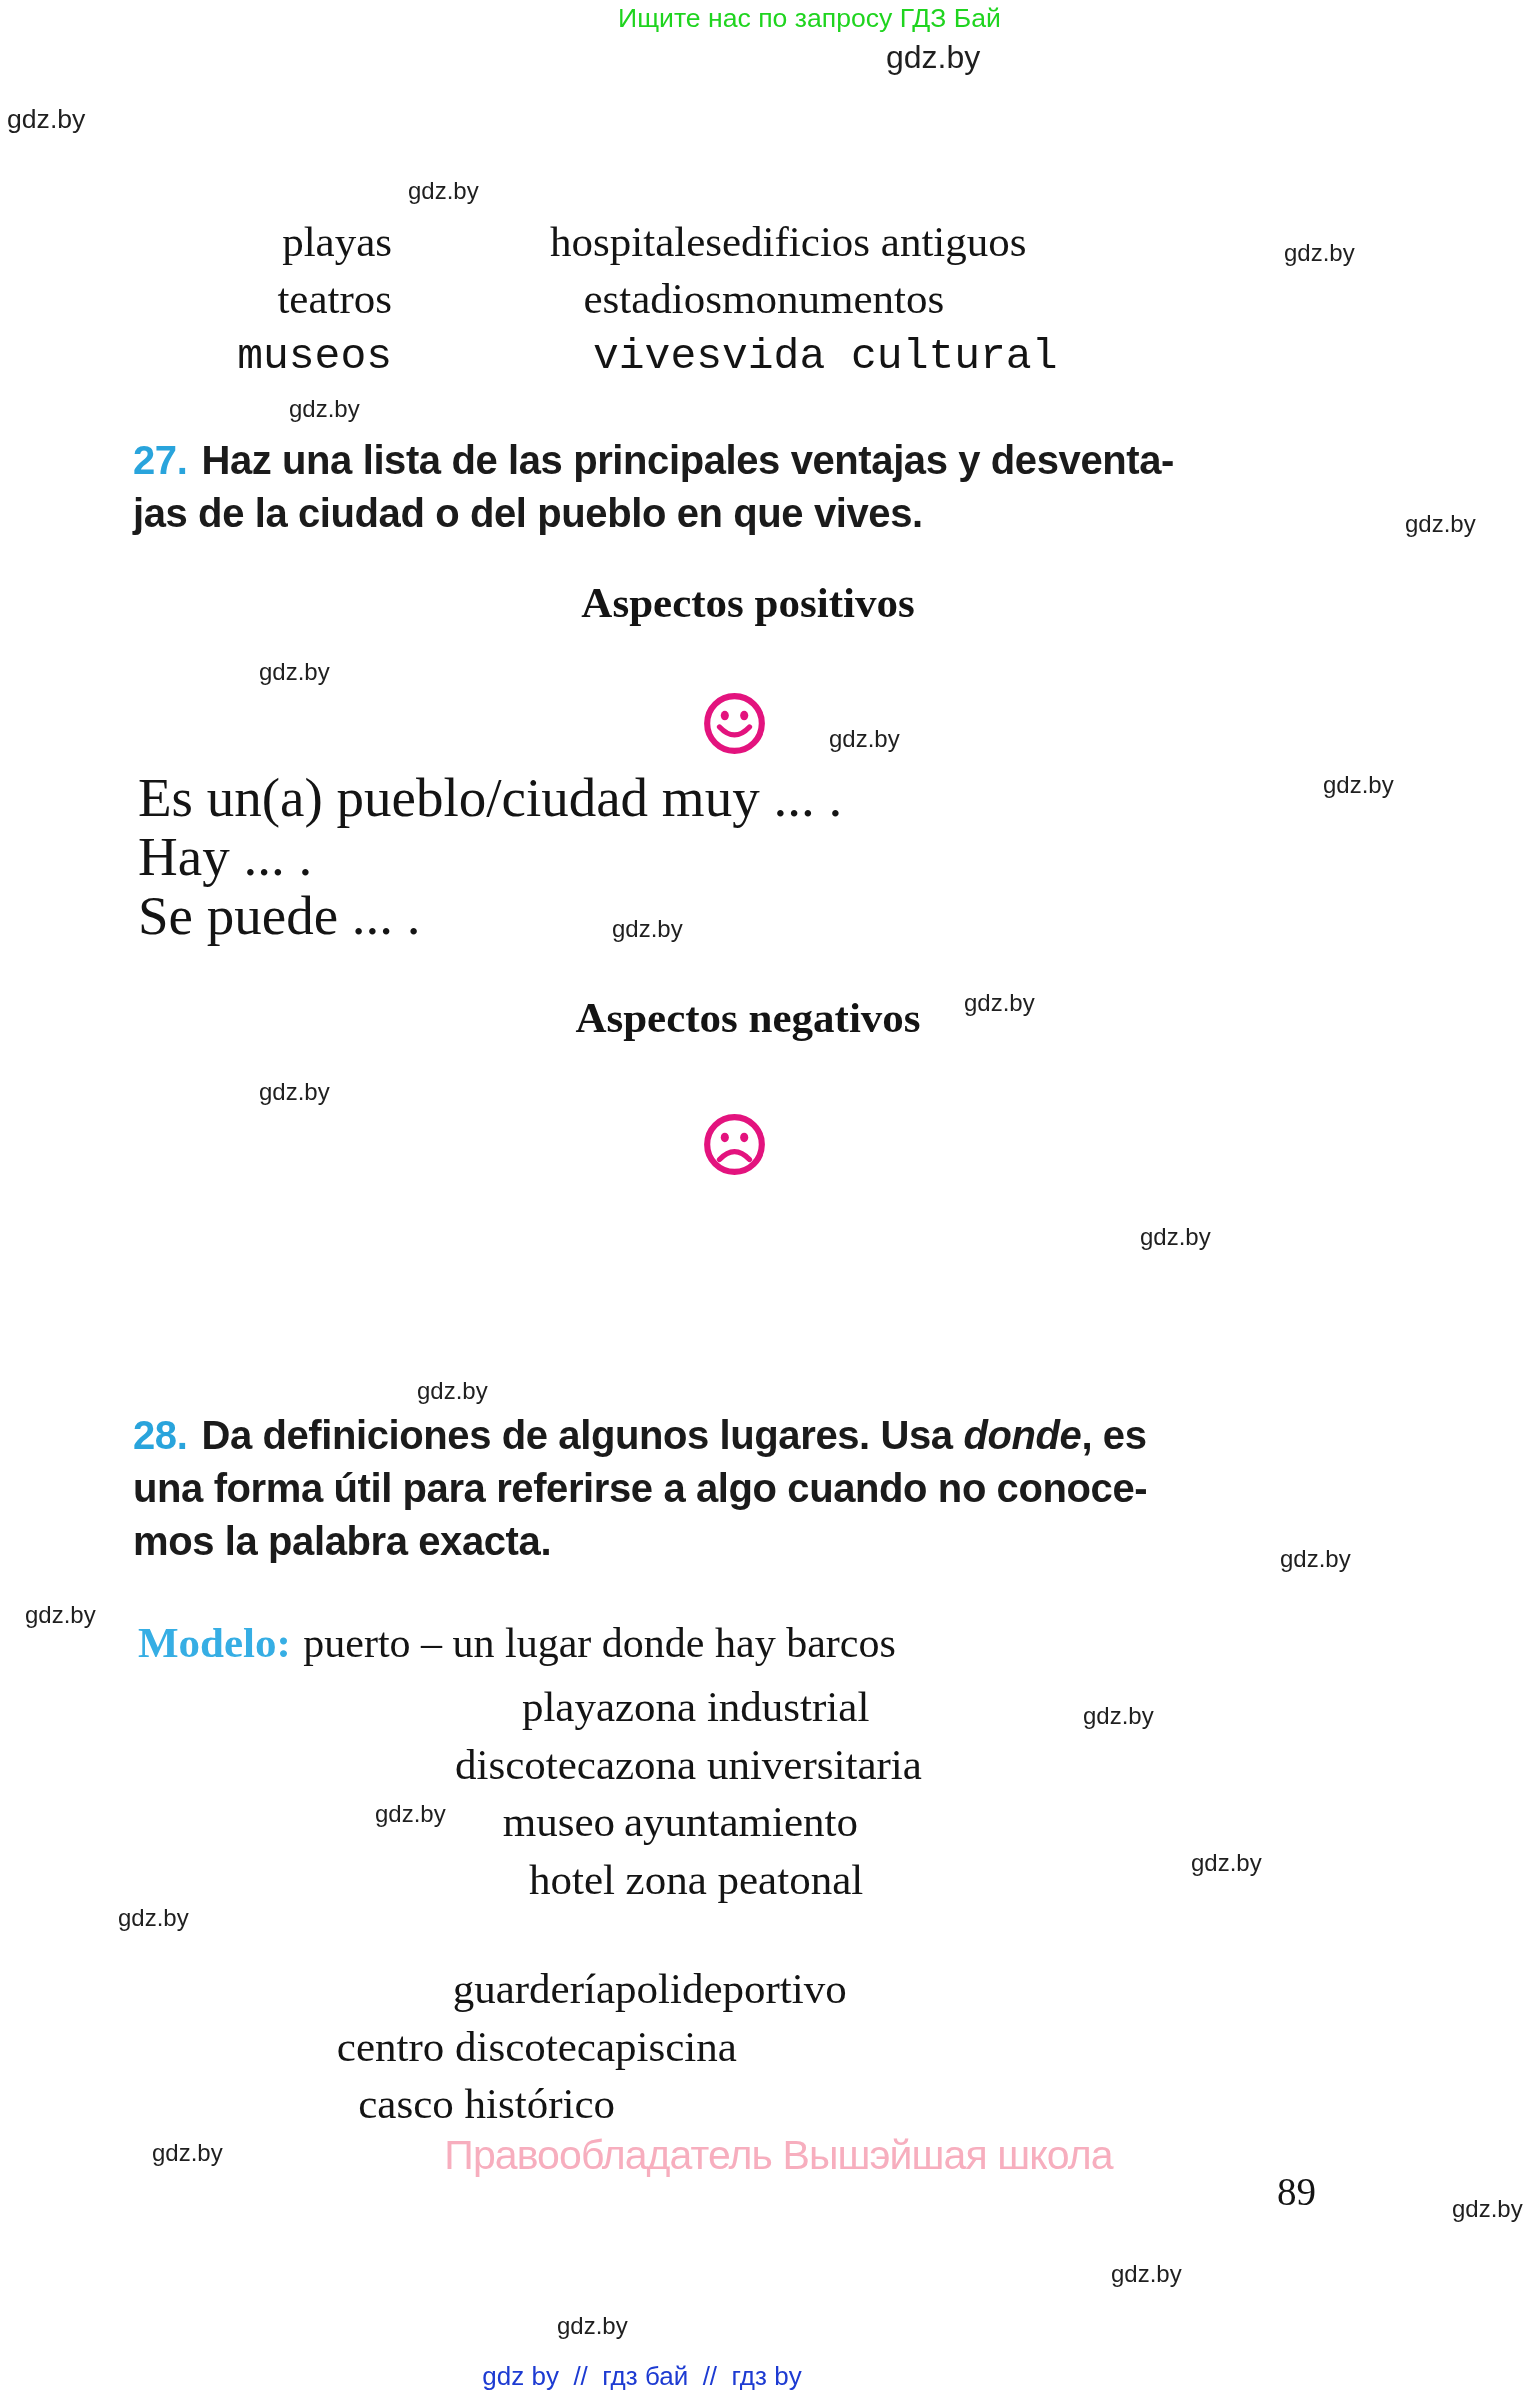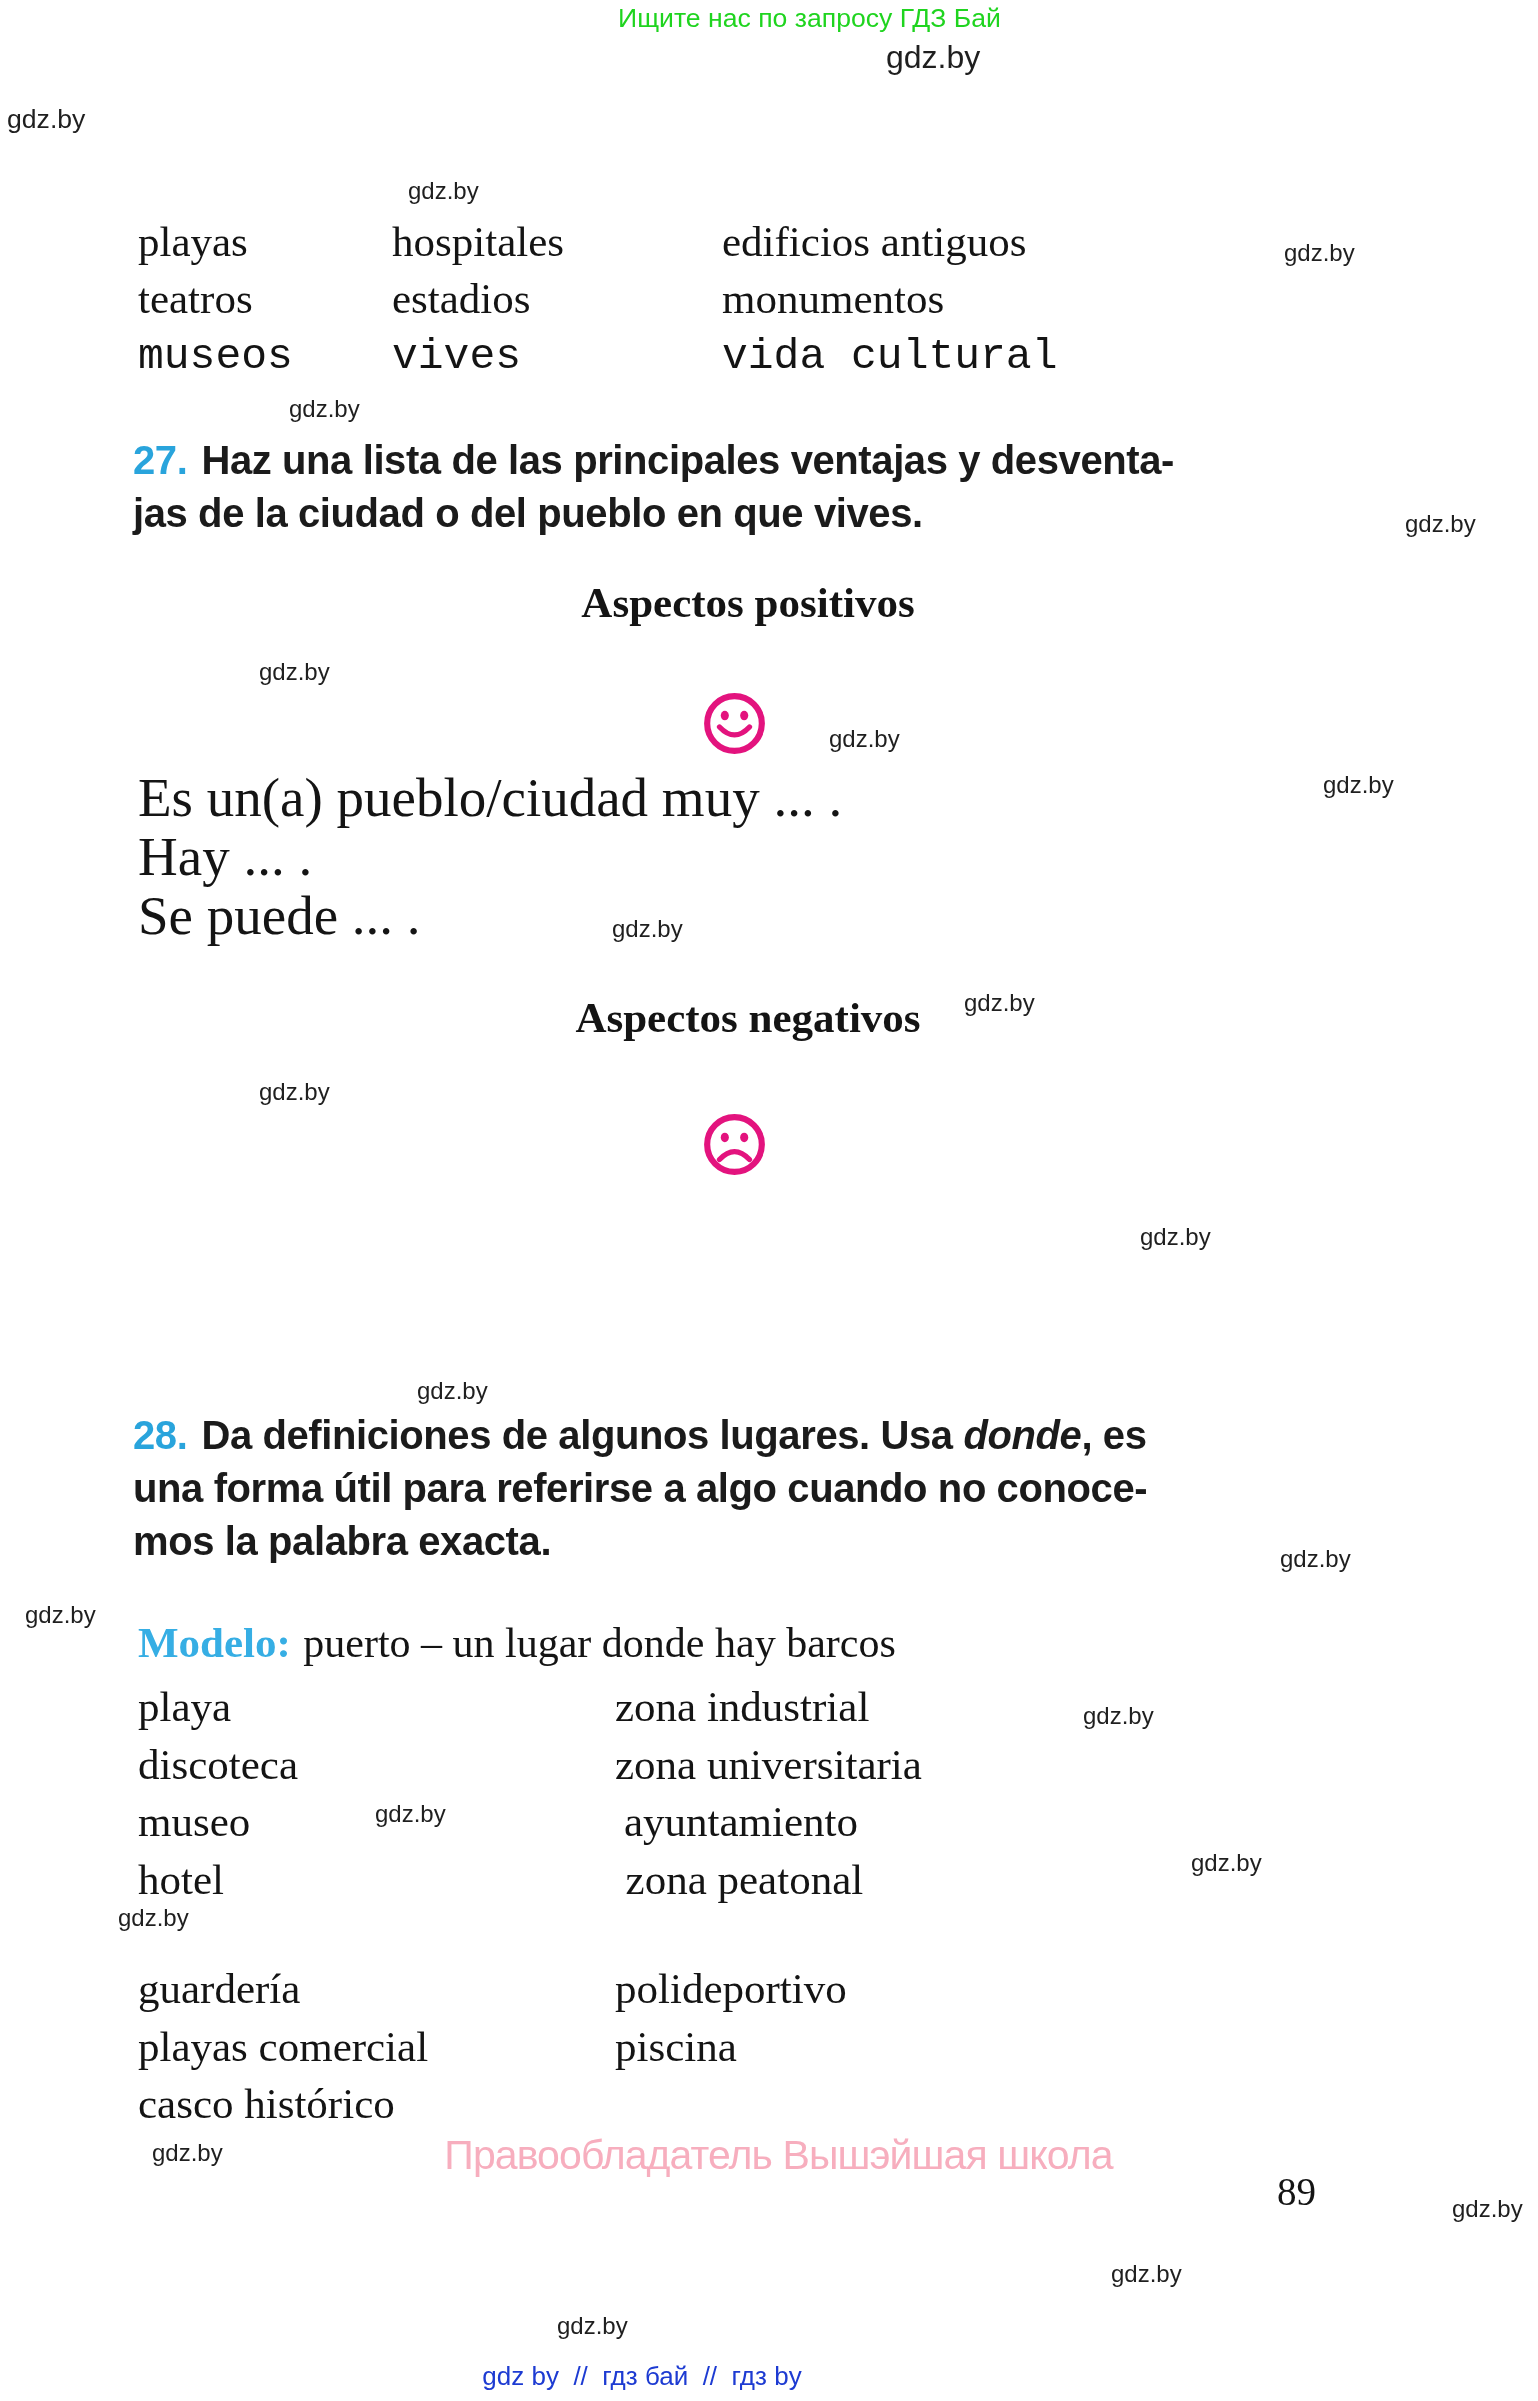--- a/index.html
+++ b/index.html
@@ -33,20 +33,21 @@
     padding-left:40px;
   }
   
   .vrow{
     position:absolute;
     left:138px;
     display:flex;
     font-size:43px;
     line-height:58px;
     white-space:nowrap;
+    text-align:right;
   }
   .vrow .c1{display:inline-block;width:254px;}
   .vrow .c2{display:inline-block;width:330px;}
   .vrow2 .c1{display:inline-block;width:477px;}
   
   .instr{
     position:absolute;
     left:133px;
     font-family:"Liberation Sans", sans-serif;
     font-weight:bold;
@@ -222,21 +223,21 @@
   <div class="vrow vrow2" style="top:1851px;">
     <span class="c1">hotel</span>
     <span class="c3" style="padding-left:10.6px;">zona peatonal</span>
   </div>
 
   <div class="vrow vrow2" style="top:1960px;">
     <span class="c1">guardería</span>
     <span class="c3">polideportivo</span>
   </div>
   <div class="vrow vrow2" style="top:2018px;">
-    <span class="c1">playas comercial</span>
+    <span class="c1">centro discoteca</span>
     <span class="c3">piscina</span>
   </div>
   <div class="vrow vrow2" style="top:2075px;">
     <span class="c1">casco histórico</span>
   </div>
 
   <div class="copyright">Правообладатель Вышэйшая школа</div>
 
   <div class="pagenum">89</div>
 

